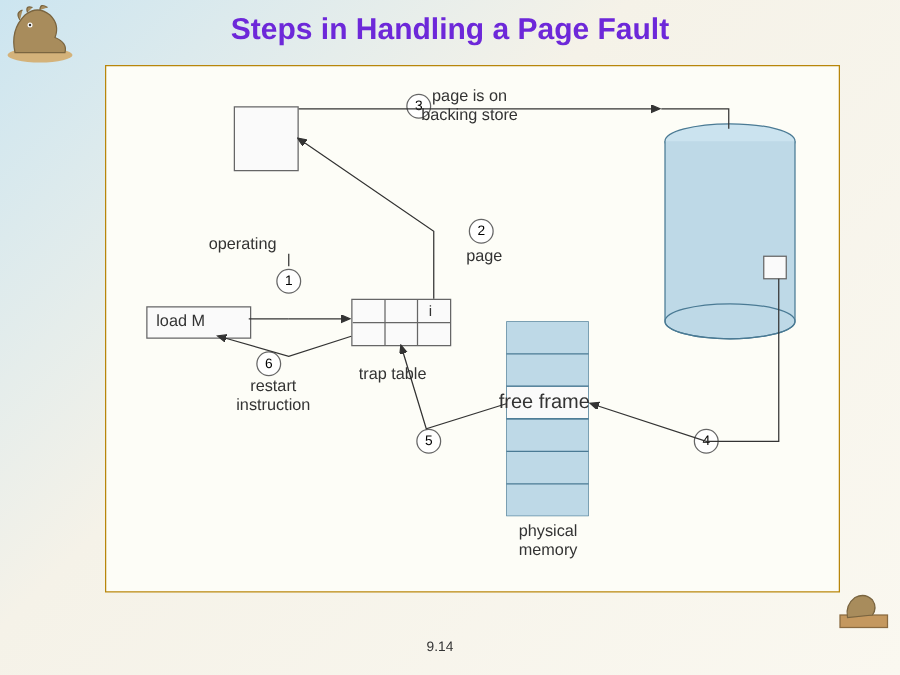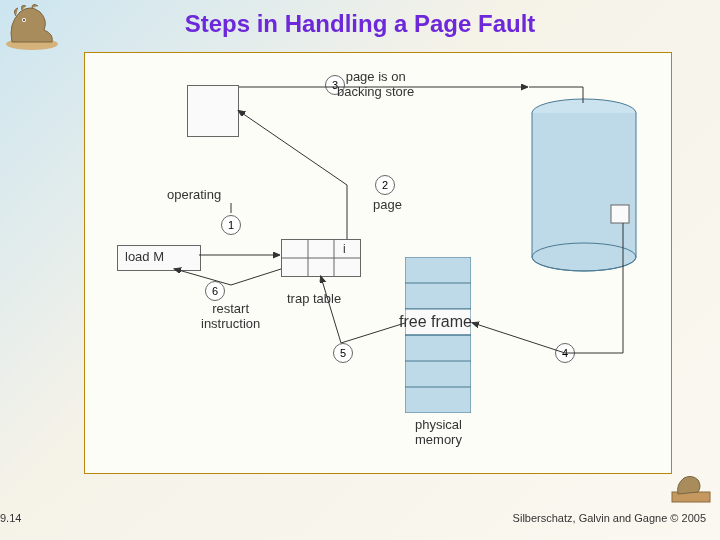--- a/index.html
+++ b/index.html
@@ -2,21 +2,21 @@
 <html><head>
 <meta charset="utf-8">
 <style>
   html,body{margin:0;padding:0;width:720px;height:540px;font-family:Arial,Helvetica,sans-serif;background:linear-gradient(135deg,#cce5f0 0%,#f5f2e8 40%,#faf8f0 100%);overflow:hidden}
   .slide{position:relative;width:720px;height:540px}
   .title{position:absolute;top:10px;left:0;right:0;text-align:center;font-weight:bold;font-size:24px;color:#6d28d9}
   .mascot{position:absolute;top:2px;left:2px;width:60px;height:50px}
   .mascot-sm{position:absolute;bottom:36px;right:8px;width:42px;height:32px}
   .footer{position:absolute;bottom:10px;left:0;right:0;height:18px;font-size:11px;color:#333}
   .footer-left{position:absolute;left:14px}
-  .footer-center{position:absolute;left:0;right:16px;text-align:left}
+  .footer-center{position:absolute;left:0;right:16px;text-align:center}
   .footer-right{position:absolute;right:14px}
   .frame{position:absolute;top:52px;left:84px;width:586px;height:420px;border:1.5px solid #b8860b;background:#fdfdf7}
   .lbl{position:absolute;font-size:13px;color:#333;white-space:pre;text-align:center}
   .box{position:absolute;border:1px solid #666;background:#fafafa}
   .circ{position:absolute;width:18px;height:18px;border:1px solid #666;border-radius:50%;background:#fff;font-size:11px;text-align:center;line-height:18px}
   .arrow{position:absolute;stroke:#333;fill:none}
   .disk{position:absolute}
   .mem{position:absolute}
 </style>
 </head>
@@ -74,21 +74,21 @@
       <svg width="78" height="36">
           <line x1="26" y1="0" x2="26" y2="36" stroke="#666"></line>
           <line x1="52" y1="0" x2="52" y2="36" stroke="#666"></line>
           <line x1="0" y1="18" x2="78" y2="18" stroke="#666"></line>
         </svg>
     </div>
     <div class="lbl" style="left:258px;top:189px;font-size:12px">i</div>
     <div class="lbl" style="left:202px;top:238px">trap table</div>
 
     <div class="circ" style="left:120px;top:228px">6</div>
-    <div class="lbl" style="left:116px;top:248px">restart
+    <div class="lbl" style="left:104px;top:248px">restart
 instruction</div>
 
     <div class="mem" style="left:320px;top:204px;width:66px;height:156px">
       <svg width="66" height="156" viewBox="0 0 66 156">
         <rect x="0" y="0" width="66" height="156" fill="#bed9e7" stroke="#4a7a94"></rect>
         <line x1="0" y1="26" x2="66" y2="26" stroke="#4a7a94"></line>
         <line x1="0" y1="52" x2="66" y2="52" stroke="#4a7a94"></line>
         <rect x="0" y="52" width="66" height="26" fill="#fafafa" stroke="#4a7a94"></rect>
         <line x1="0" y1="78" x2="66" y2="78" stroke="#4a7a94"></line>
         <line x1="0" y1="104" x2="66" y2="104" stroke="#4a7a94"></line>
@@ -125,16 +125,15 @@
 
       <path d="M320,270 L256,290 L236,224" stroke="#333" fill="none" marker-end="url(#ah)"></path>
 
       <path d="M538,170 L538,300 L480,300 L388,270" stroke="#333" fill="none" marker-end="url(#ah)"></path>
     </svg>
 
   </div>
 
   <div class="footer">
     <span class="footer-center">9.14</span>
-    <span class="footer-right">Silberschatz, Galvin and Gagne © 2005</span>
   </div>
 
 </div>
 
 </body></html>

